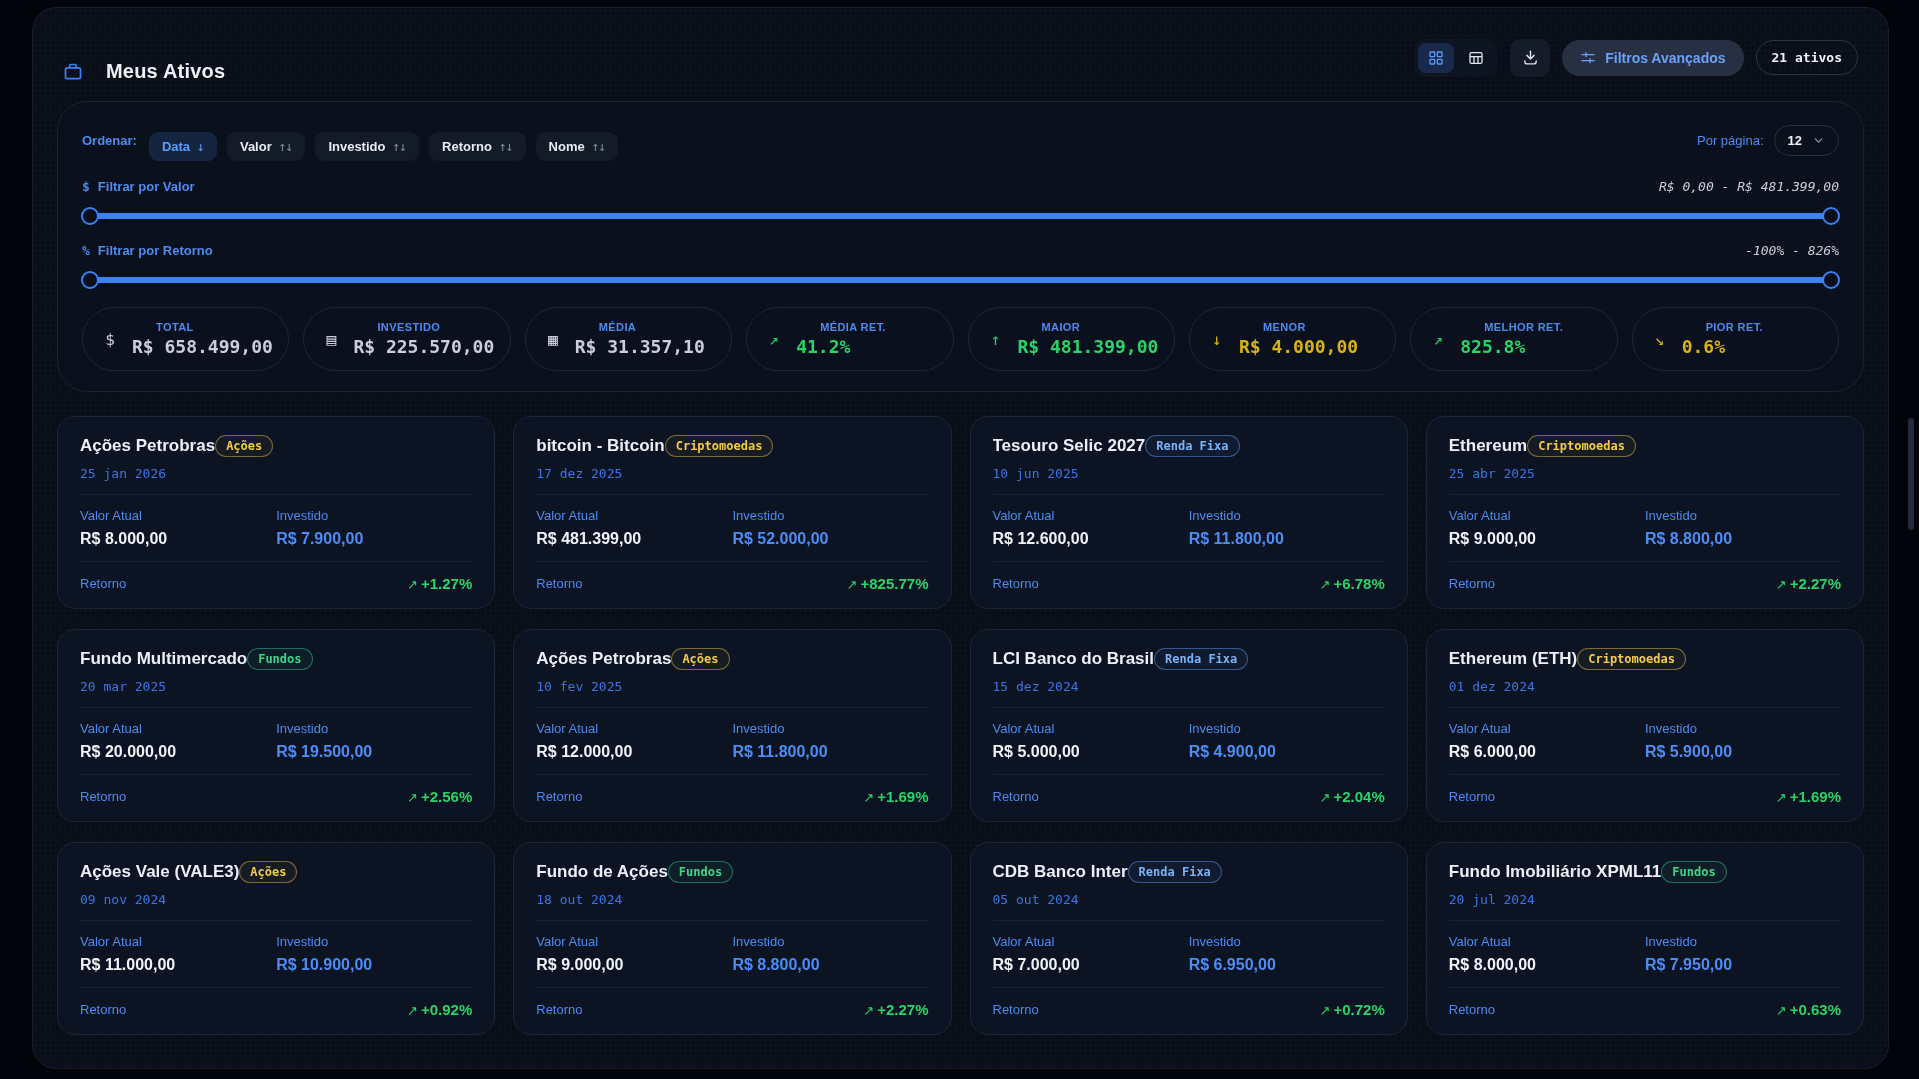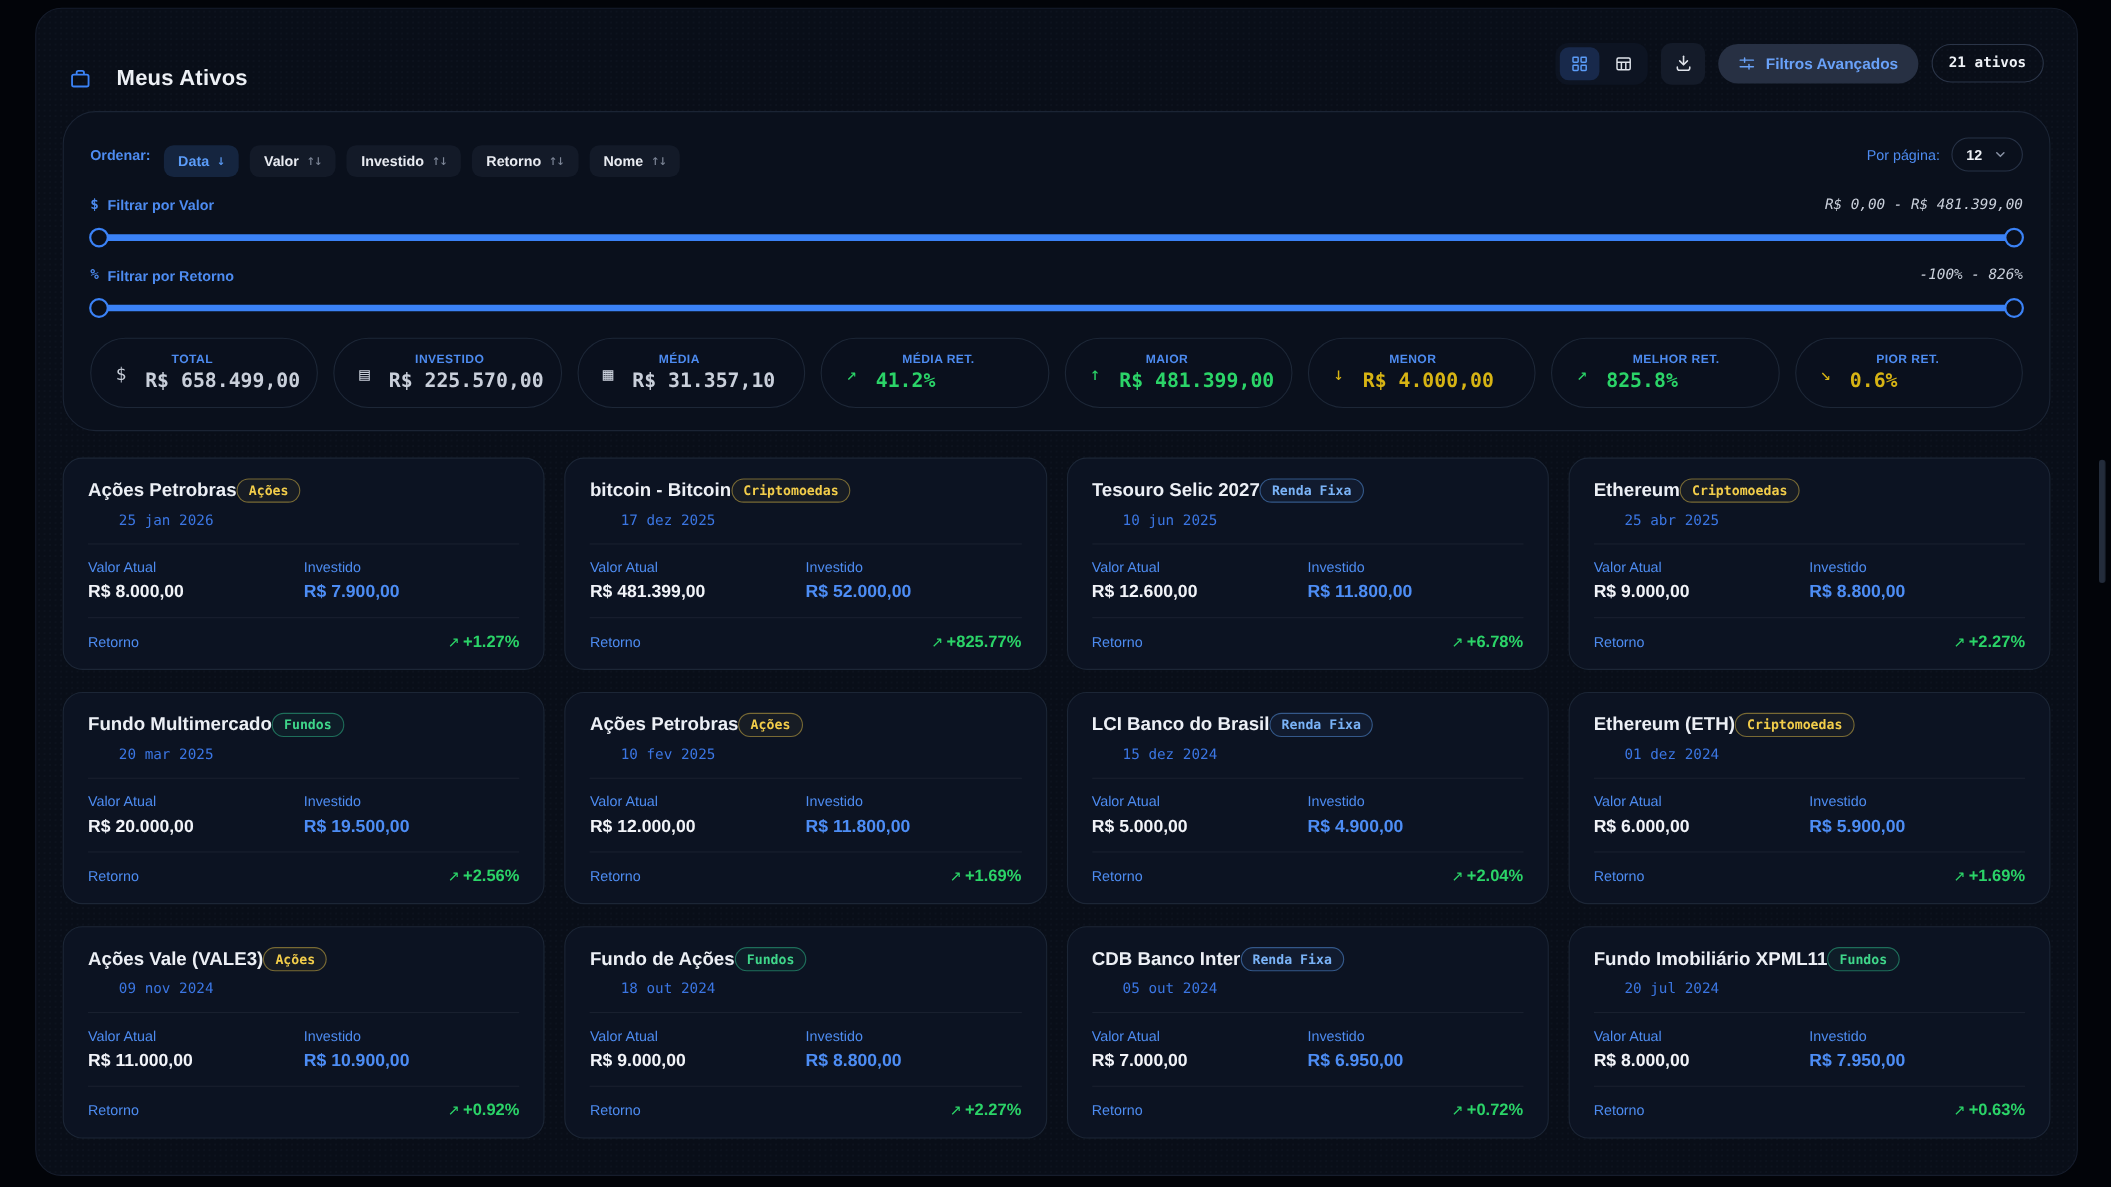--- a/index.html
+++ b/index.html
@@ -65,21 +65,21 @@
   
   .cards-grid { display:grid; grid-template-columns:repeat(4,1fr); gap:20px 18px; margin-top:24px; }
   .asset-card { background:#0c1322; border:1px solid #1c2636; border-radius:18px; padding:18px 22px 16px 22px; cursor:pointer; }
   .card-head { display:flex; align-items:center; }
   .card-title { font-size:17px; font-weight:bold; color:#eceff5; white-space:nowrap; overflow:hidden; }
   .badge { font-family:"DejaVu Sans Mono", monospace; font-size:12px; font-weight:bold;
            padding:3px 10px; border-radius:999px; border:1px solid; flex:none; }
   .badge-yellow { color:#f2cd4a; border-color:rgba(242,205,74,.45); background:rgba(242,205,74,.05); }
   .badge-blue   { color:#7ab3f7; border-color:rgba(96,165,250,.45); background:rgba(96,165,250,.06); }
   .badge-green  { color:#3fd68a; border-color:rgba(52,211,153,.45); background:rgba(52,211,153,.05); }
-  .card-date { font-family:"DejaVu Sans Mono", monospace; font-size:13px; color:#3b76e3; margin-top:9px;margin-left:28px; }
+  .card-date { font-family:"DejaVu Sans Mono", monospace; font-size:13px; color:#3b76e3; margin-top:9px; }
   .divider { height:1px; background:#19202f; margin:13px 0; }
   .card-values { display:flex; }
   .val-col { flex:1; min-width:0; }
   .field-label { display:block; font-size:13px; color:#4d8bf0; margin-bottom:7px; }
   .field-value { font-size:16px; font-weight:bold; color:#f1f3f8; white-space:nowrap;text-align:right; }
   .field-value.inv { color:#4d8df5; font-weight:600; }
   .ret-row { display:flex; justify-content:space-between; align-items:center; }
   .ret-label { font-size:13px; color:#4d8bf0; }
   .ret-value { color:#2bd468; font-weight:bold; font-size:15px; white-space:nowrap; }
   .ret-arrow { font-weight:normal; font-size:13px; margin-right:3px; }

